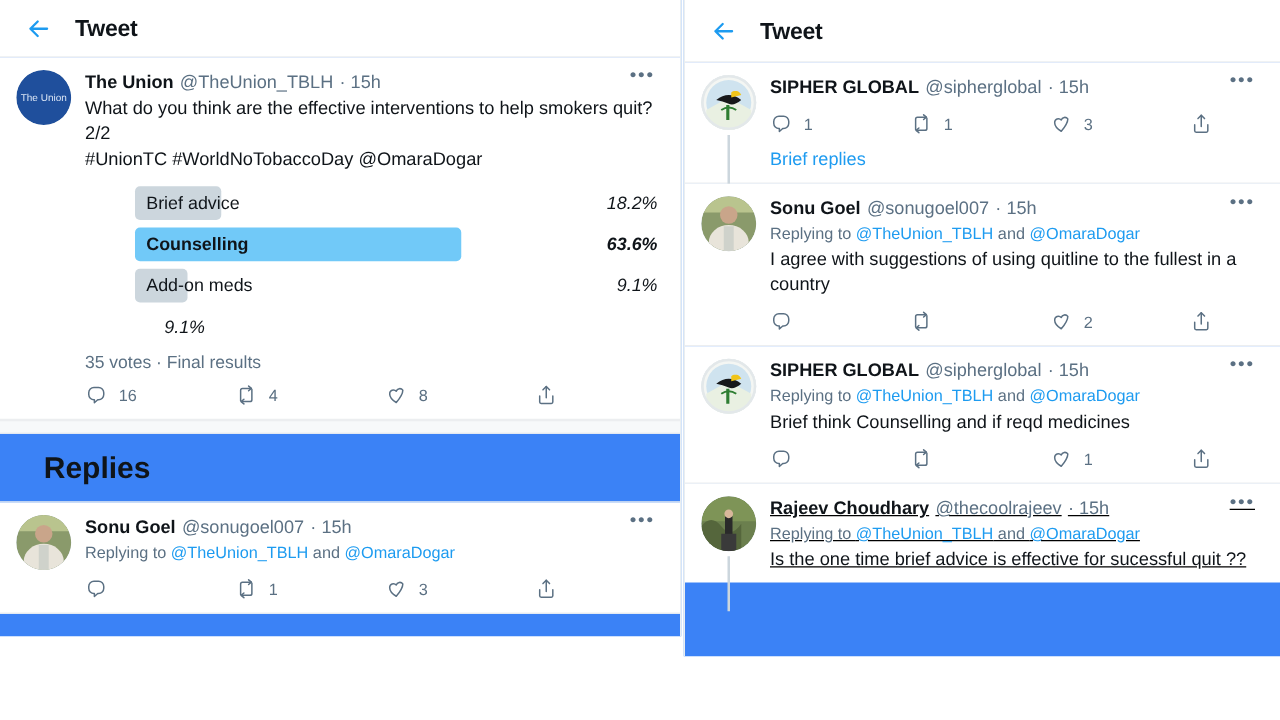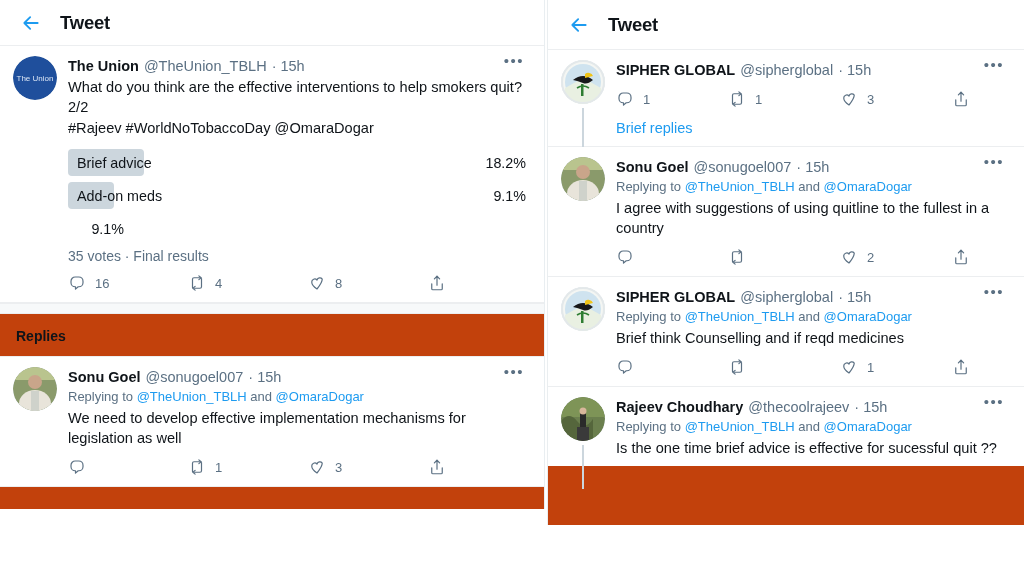--- a/index.html
+++ b/index.html
@@ -5,21 +5,21 @@
   * { box-sizing: border-box; margin: 0; padding: 0; }
   html, body {
     width: 1024px; height: 576px;
     background: #ffffff;
     font-family: "Liberation Sans", sans-serif;
     overflow: hidden;
   }
   .screen { position: relative; width: 1024px; height: 576px; background: #ffffff; }
 
   
-  .panel { position: absolute; top: 0; background: #c2410c; overflow: hidden; }
+  .panel { position: absolute; top: 0; background: #3b82f6; overflow: hidden; }
   #panel-left  { left: 0;   width: 545px; height: 509px; border-right: 1px solid #e9eef1; }
   #panel-right { left: 547px; width: 477px; height: 525px; border-left: 1px solid #eaeef0; }
 
   
   .tw-header {
     display: flex; align-items: center; gap: 18px;
     height: 46px; padding: 0 20px;
     border-bottom: 1px solid #eceef0;
     background: #fff;
   }
@@ -33,21 +33,21 @@
     font-size: 18.5px; font-weight: bold; color: #0f1419; letter-spacing: -0.2px;
   }
   #panel-right .tw-header { height: 50px; }
 
   
   .tweet {
     display: flex; padding: 10px 16px 8px 13px;
     border-bottom: 1px solid #eceef0; position: relative;
     background: #fff;
   }
-  .tweet.nodiv { border-bottom: none; }
+  .tweet.nodiv { border-bottom: none; text-decoration: underline; }
   .av-col { flex: 0 0 auto; width: 55px; position: relative; }
   .avatar {
     width: 44px; height: 44px; border-radius: 50%;
     overflow: hidden; position: relative; background: #ccd6dd;
   }
   .avatar svg { display: block; width: 100%; height: 100%; }
   .thread-line {
     position: absolute; left: 21px; top: 48px; bottom: -10px;
     width: 2px; background: #ccd6dd;
   }
@@ -72,36 +72,37 @@
   .tw-text {
     font-size: 14.6px; line-height: 20px; color: #0f1419;
     word-wrap: break-word; padding-top: 1px;
   }
 
   
   .poll { margin-top: 11px; }
   .poll-row {
     display: flex; align-items: center; height: 27px; margin-bottom: 6px;
     position: relative;
+    margin-left: 40px;
   }
   .poll-track { position: relative; flex: 1 1 auto; height: 27px; }
   .poll-bar {
     position: absolute; left: 0; top: 0; height: 27px;
     border-radius: 4px; background: #ccd6dd;
   }
   .poll-bar.winner { background: #71c9f8; }
   .poll-label {
     position: absolute; left: 9px; top: 0; height: 27px;
     display: flex; align-items: center;
     font-size: 14.3px; color: #0f1419; white-space: nowrap;
   }
   .poll-row.win .poll-label { font-weight: bold; }
   .poll-pct {
     flex: 0 0 auto; width: 56px; text-align: right;
-    font-size: 14.3px; color: #0f1419;
+    font-size: 14.3px; color: #0f1419; font-style: italic;
   }
   .poll-row.win .poll-pct { font-weight: bold; }
   .poll-meta { font-size: 14px; color: #5b7083; margin-top: 6px; }
 
   
   .actions {
     display: flex; align-items: center; margin-top: 10px; padding-bottom: 2px;
     max-width: 430px;
   }
   .act {
@@ -112,21 +113,21 @@
              stroke: #5b7083; stroke-width: 1.6; stroke-linecap: round; stroke-linejoin: round; }
   .act .cnt { font-size: 13px; color: #5b7083; }
   .a1 { width: 120px; } .a2 { width: 120px; } .a3 { width: 120px; } .a4 { width: 40px; }
   #panel-right .actions { max-width: 400px; }
   #panel-right .a1, #panel-right .a2, #panel-right .a3 { width: 112px; }
 
   
   .sep-band { height: 11px; background: #f7f9fa; border-top: 1px solid #eceef0;
               border-bottom: 1px solid #eceef0; }
   .replies-head {
-    padding: 14px 20px 12px 16px; font-size: 14px; font-weight: bold;
+    padding: 14px 20px 12px 35px; font-size: 24px; font-weight: bold;
     color: #0f1419; border-bottom: 1px solid #eceef0;
   }
   .show-replies {
     font-size: 14.5px; color: #1d9bf0; cursor: pointer;
     padding: 10px 0 2px 0;
   }
 </style>
 </head>
 <body>
 
@@ -154,29 +155,36 @@
       </div>
       <div class="body-col">
         <div class="namerow">
           <span class="dname">The Union</span>
           <span class="handle">@TheUnion_TBLH</span>
           <span class="handle dot-time">· 15h</span>
           <span class="spacer"></span>
           <span class="more-dots">•••</span>
         </div>
         <div class="tw-text">What do you think are the effective interventions to help smokers quit? 2/2</div>
-        <div class="tw-text link">#Rajeev #WorldNoTobaccoDay @OmaraDogar</div>
+        <div class="tw-text link">#UnionTC #WorldNoTobaccoDay @OmaraDogar</div>
 
         <div class="poll">
           <div class="poll-row">
             <div class="poll-track">
               <div class="poll-bar" style="width:19%"></div>
               <div class="poll-label">Brief advice</div>
             </div>
             <div class="poll-pct">18.2%</div>
+          </div>
+          <div class="poll-row win">
+            <div class="poll-track">
+              <div class="poll-bar winner" style="width:72%"></div>
+              <div class="poll-label">Counselling</div>
+            </div>
+            <div class="poll-pct">63.6%</div>
           </div>
           <div class="poll-row">
             <div class="poll-track">
               <div class="poll-bar" style="width:11.5%"></div>
               <div class="poll-label">Add-on meds</div>
             </div>
             <div class="poll-pct">9.1%</div>
           </div>
           <div class="poll-row">
             <div class="poll-pct">9.1%</div>
@@ -244,21 +252,20 @@
         <div class="namerow">
           <span class="dname">Sonu Goel</span>
           <span class="handle">@sonugoel007</span>
           <span class="handle dot-time">· 15h</span>
           <span class="spacer"></span>
           <span class="more-dots">•••</span>
         </div>
         <div class="replying">
           <span>Replying to </span><span class="link">@TheUnion_TBLH</span><span> and </span><span class="link">@OmaraDogar</span>
         </div>
-        <div class="tw-text">We need to develop effective implementation mechanisms for legislation as well</div>
         <div class="actions">
           <div class="act a1">
             <svg viewBox="0 0 24 24">
                 <path d="M14.5 4h-5A5.5 5.5 0 0 0 4 9.5v2A5.5 5.5 0 0 0 9.5 17H10v3.2l3.6-3.2h.9a5.5 5.5 0 0 0 5.5-5.5v-2A5.5 5.5 0 0 0 14.5 4z"></path>
               </svg>
             <span class="cnt"></span>
           </div>
           <div class="act a2">
             <svg viewBox="0 0 24 24">
                 <path d="M6 18V7a2 2 0 0 1 2-2h9"></path>

